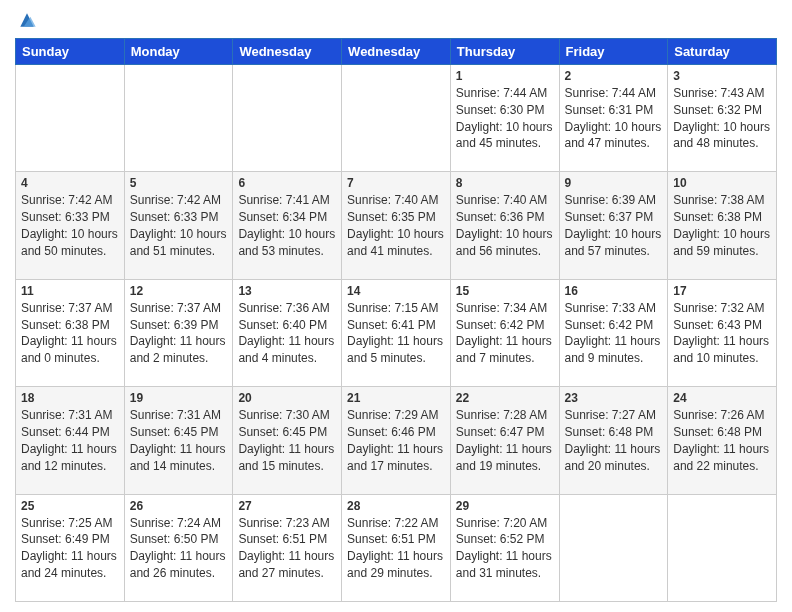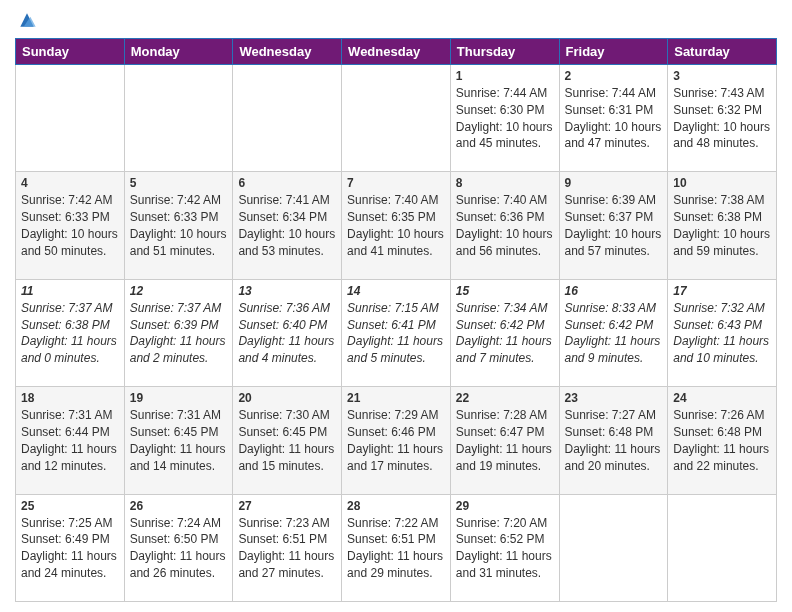--- a/index.html
+++ b/index.html
@@ -83,38 +83,38 @@
       height: 80px;
       background: #fff;
     }
     .calendar-table tr:nth-child(even) td {
       background: #f5f5f5;
     }
     .calendar-table tr:nth-child(odd) td {
       background: #fff;
     }
     
-    .calendar-table thead tr th { background: #701a75; }
+    .calendar-table thead tr th { background: #1d4ed8; }
     .day-number {
       font-weight: bold;
       font-size: 12px;
       display: block;
       margin-bottom: 2px;
     }
     .day-info {
       font-size: 12px;
       line-height: 1.4;
     }
     .empty-cell {
       background: #fff !important;
     }
     
     .row-1 td { background: #fff; }
     .row-2 td { background: #ebebeb; }
-    .row-3 td { background: #fff; font-style: italic; }
+    .row-3 td { background: #fff; }
     .row-4 td { background: #ebebeb; }
     .row-5 td { background: #fff; margin-top: 20px; }
   </style>
 </head>
 <body>
 
 <div class="page">
   <div class="header">
     <div class="logo">
       <div class="logo-text">
@@ -209,21 +209,21 @@
           <td>
             <span class="day-number">14</span>
             <div class="day-info"><span>Sunrise: 7:15 AM</span><br><span>Sunset: 6:41 PM</span><br><span>Daylight: 11 hours and 5 minutes.</span></div>
           </td>
           <td>
             <span class="day-number">15</span>
             <div class="day-info"><span>Sunrise: 7:34 AM</span><br><span>Sunset: 6:42 PM</span><br><span>Daylight: 11 hours and 7 minutes.</span></div>
           </td>
           <td>
             <span class="day-number">16</span>
-            <div class="day-info"><span>Sunrise: 8:33 AM</span><br><span>Sunset: 6:42 PM</span><br><span>Daylight: 11 hours and 9 minutes.</span></div>
+            <div class="day-info"><span>Sunrise: 7:33 AM</span><br><span>Sunset: 6:42 PM</span><br><span>Daylight: 11 hours and 9 minutes.</span></div>
           </td>
           <td>
             <span class="day-number">17</span>
             <div class="day-info"><span>Sunrise: 7:32 AM</span><br><span>Sunset: 6:43 PM</span><br><span>Daylight: 11 hours and 10 minutes.</span></div>
           </td>
         </tr>
         <tr class="row-4">
           <td>
             <span class="day-number">18</span>
             <div class="day-info"><span>Sunrise: 7:31 AM</span><br><span>Sunset: 6:44 PM</span><br><span>Daylight: 11 hours and 12 minutes.</span></div>

